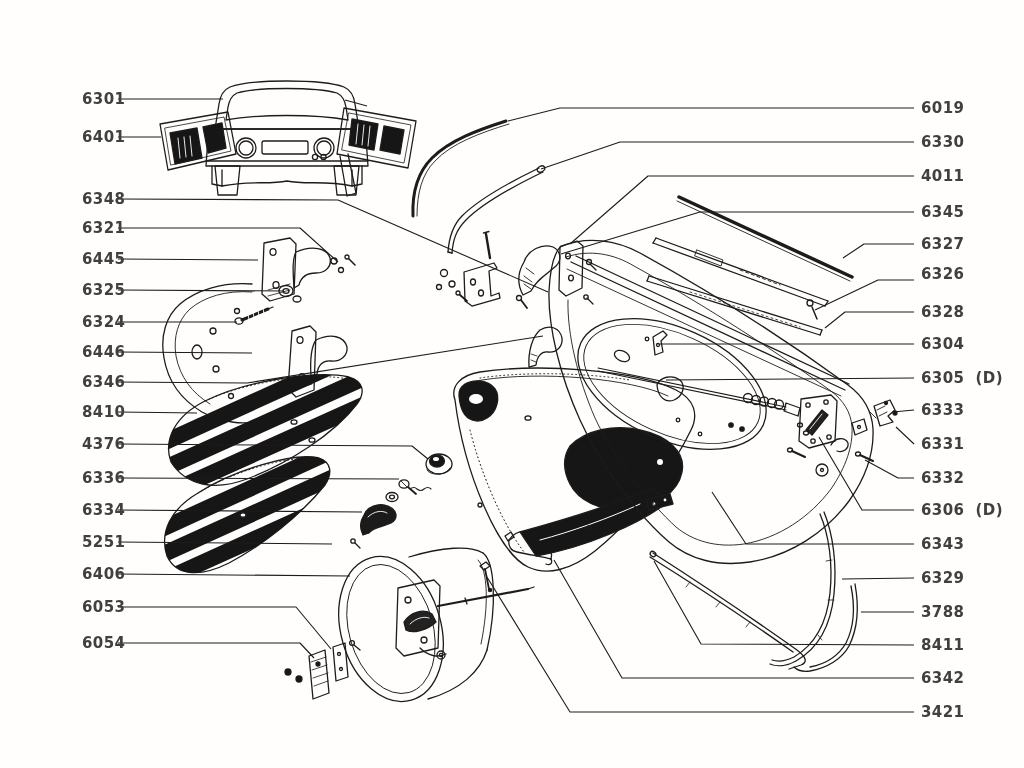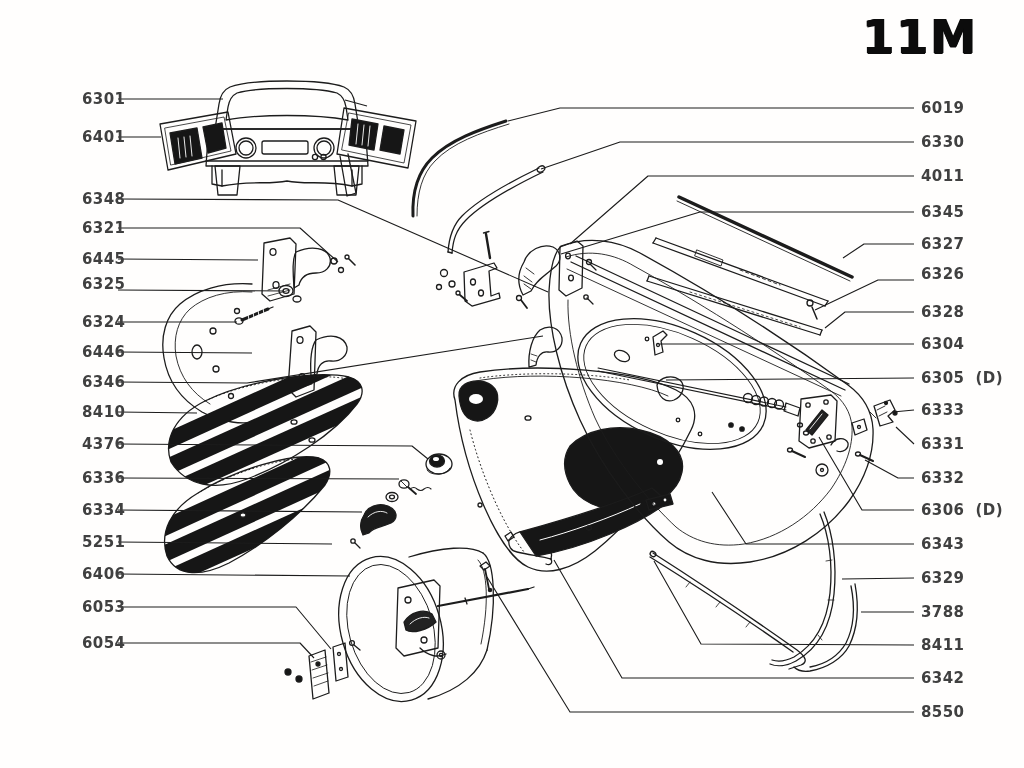--- a/index.html
+++ b/index.html
@@ -12,21 +12,20 @@
   .lbl{position:absolute;font-size:15px;font-weight:bold;color:#404040;
        letter-spacing:0.4px;white-space:pre;line-height:18px;}
   .lbl.left{left:82px;}
   .lbl.right{left:921px;}
 </style>
 </head>
 <body>
 
 <div class="page">
 
-  <div class="title">11M</div>
 
   <svg width="1024" height="768" viewBox="0 0 1024 768">
     <defs>
       <clipPath id="clipA">
           <path d="M171,462 C163,440 175,416 205,401 C248,380 317,370 349,377 C363,381 366,392 357,404 C334,434 289,463 247,479 C215,491 186,486 171,462 Z"></path>
         </clipPath>
       <clipPath id="clipB">
           <path d="M167,556 C159,532 171,509 198,493 C234,470 293,452 319,458 C331,462 333,473 325,485 C301,515 263,545 229,563 C203,576 177,578 167,556 Z"></path>
         </clipPath>
     </defs>
@@ -391,21 +390,21 @@
       <polyline points="914,712 570,712 487,577"></polyline>
     </g>
   </svg>
 
   <div>
     <div class="lbl left" style="top:90px">6301</div>
     <div class="lbl left" style="top:128px">6401</div>
     <div class="lbl left" style="top:190px">6348</div>
     <div class="lbl left" style="top:219px">6321</div>
     <div class="lbl left" style="top:250px">6445</div>
-    <div class="lbl left" style="top:275px">6325</div>
+    <div class="lbl left" style="top:281px">6325</div>
     <div class="lbl left" style="top:313px">6324</div>
     <div class="lbl left" style="top:343px">6446</div>
     <div class="lbl left" style="top:373px">6346</div>
     <div class="lbl left" style="top:403px">8410</div>
     <div class="lbl left" style="top:435px">4376</div>
     <div class="lbl left" style="top:469px">6336</div>
     <div class="lbl left" style="top:501px">6334</div>
     <div class="lbl left" style="top:533px">5251</div>
     <div class="lbl left" style="top:565px">6406</div>
     <div class="lbl left" style="top:598px">6053</div>
@@ -424,16 +423,16 @@
     <div class="lbl right" style="top:369px">6305  (D)</div>
     <div class="lbl right" style="top:401px">6333</div>
     <div class="lbl right" style="top:435px">6331</div>
     <div class="lbl right" style="top:469px">6332</div>
     <div class="lbl right" style="top:501px">6306  (D)</div>
     <div class="lbl right" style="top:535px">6343</div>
     <div class="lbl right" style="top:569px">6329</div>
     <div class="lbl right" style="top:603px">3788</div>
     <div class="lbl right" style="top:636px">8411</div>
     <div class="lbl right" style="top:669px">6342</div>
-    <div class="lbl right" style="top:703px">8550</div>
+    <div class="lbl right" style="top:703px">3421</div>
   </div>
 
 </div>
 
 </body></html>

